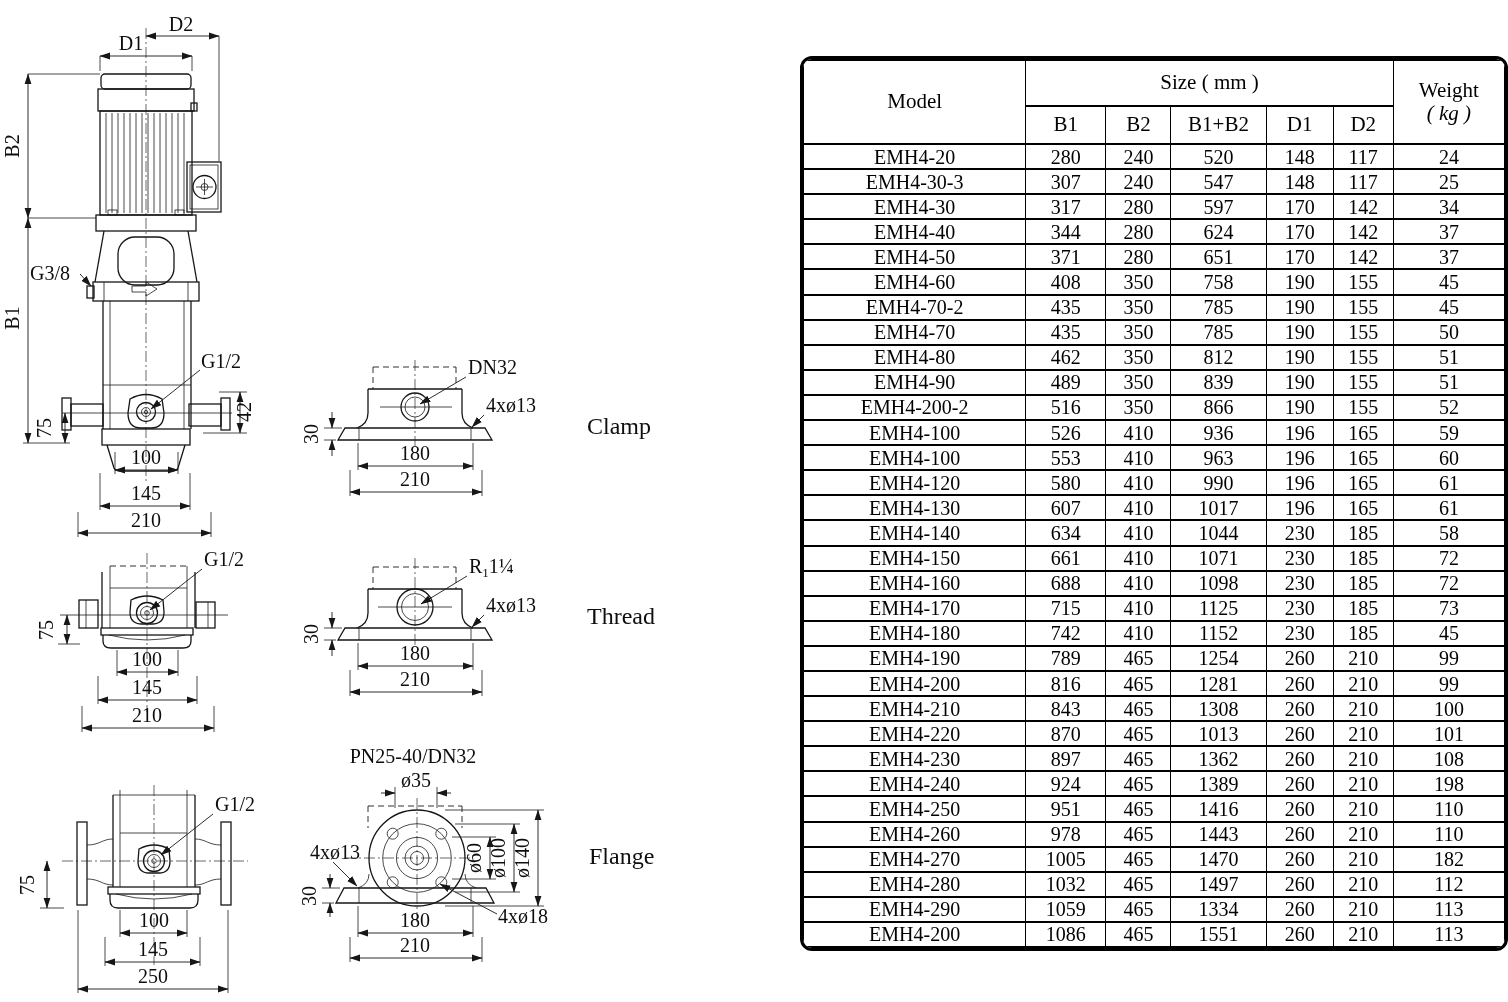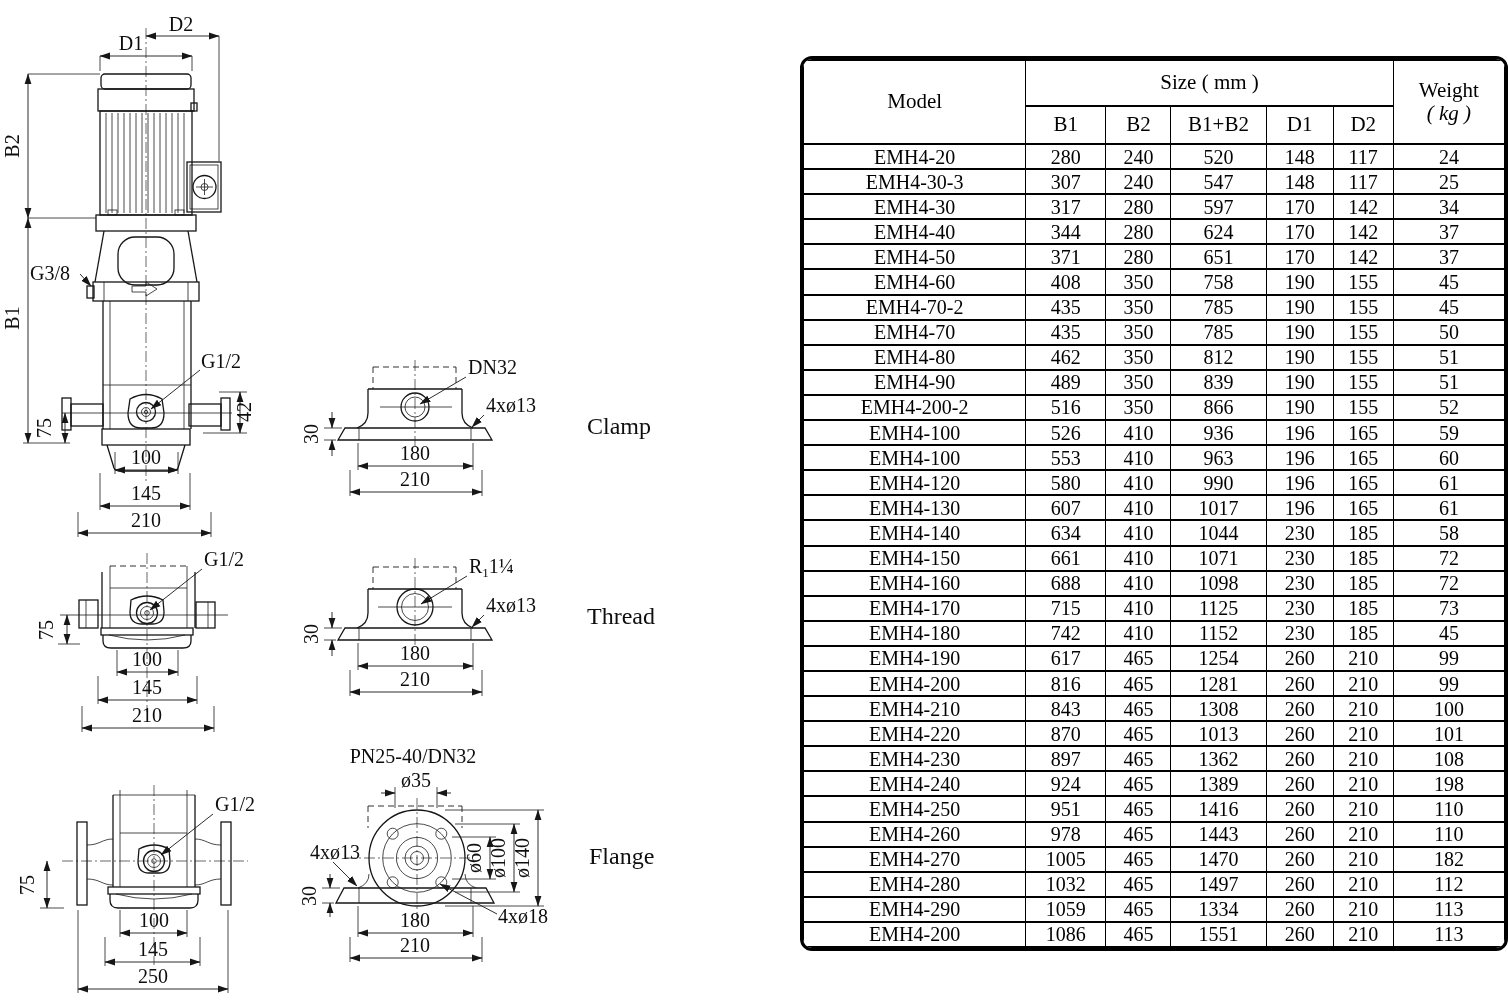--- a/index.html
+++ b/index.html
@@ -559,21 +559,21 @@
           <td>EMH4-180</td>
           <td>742</td>
           <td>410</td>
           <td>1152</td>
           <td>230</td>
           <td>185</td>
           <td>45</td>
         </tr>
         <tr>
           <td>EMH4-190</td>
-          <td>617</td>
+          <td>789</td>
           <td>465</td>
           <td>1254</td>
           <td>260</td>
           <td>210</td>
           <td>99</td>
         </tr>
         <tr>
           <td>EMH4-200</td>
           <td>816</td>
           <td>465</td>

